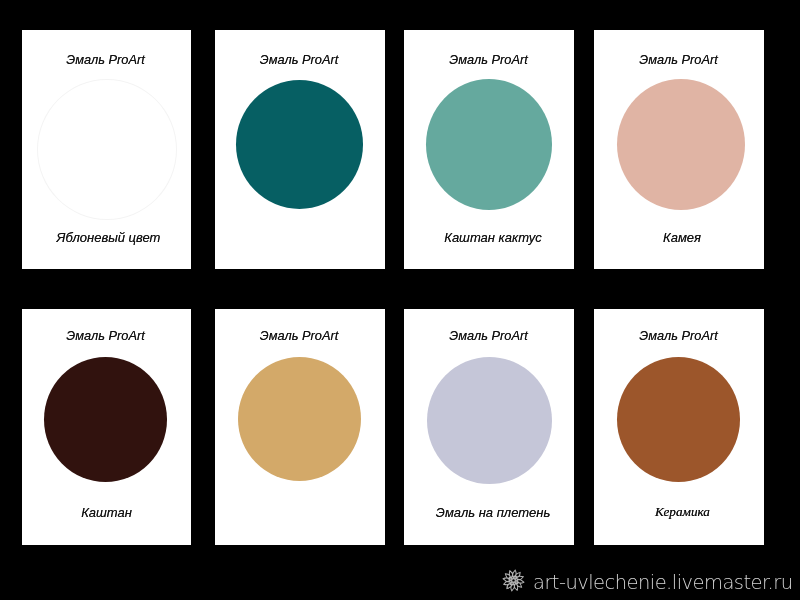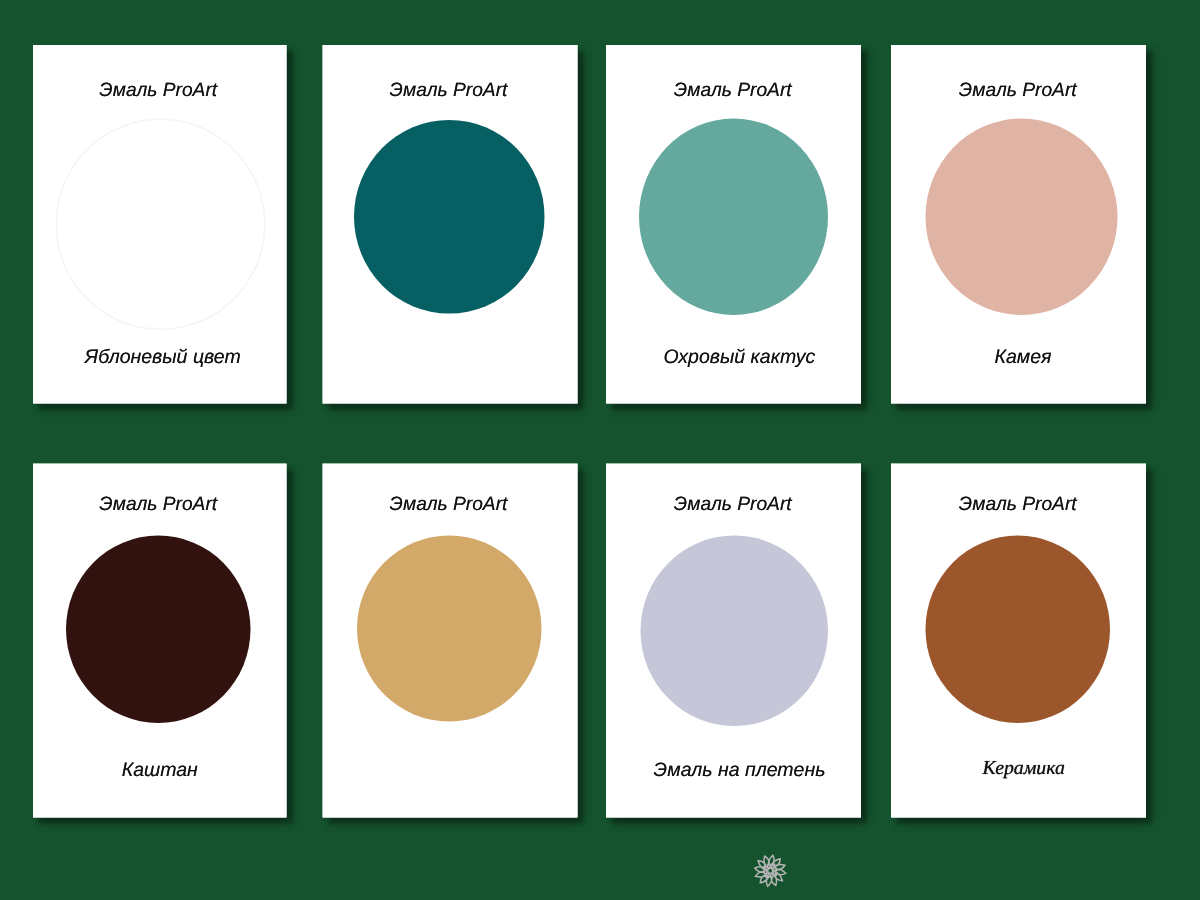--- a/index.html
+++ b/index.html
@@ -1,18 +1,18 @@
 <!DOCTYPE html>
 <html><head>
 <meta charset="utf-8">
 <style>
   html,body{margin:0;padding:0;}
   body{width:800px;height:600px;background:#ffffff;overflow:hidden;
        font-family:"Liberation Sans",sans-serif;}
-  .board{position:relative;width:800px;height:600px;background:#14532d;}
+  .board{position:relative;width:800px;height:600px;background:#000000;}
   .card{position:absolute;background:#fff;}
   .card>.brand,.card>.label{overflow:visible;}
   .cardshadow{position:absolute;background:#fff;clip-path:inset(0 -14px -14px 0);}
   .brand{position:absolute;left:0;right:0;text-align:center;font-style:italic;
          font-size:12.8px;line-height:13px;color:#121212;white-space:nowrap;
          text-shadow:0 0 .35px rgba(0,0,0,.75);}
   .swatch{position:absolute;border-radius:50%;}
   .label{position:absolute;left:0;right:0;text-align:center;font-style:italic;
          font-size:13px;line-height:13px;color:#121212;white-space:nowrap;
          text-shadow:0 0 .35px rgba(0,0,0,.75);}
@@ -34,21 +34,21 @@
     </div>
     <div class="cardshadow" style="left: 215px; top: 30px; width: 170px; height: 239px; box-shadow: rgba(0, 0, 0, 0.22) 4px 4px 2px, rgba(0, 0, 0, 0.34) 3px 3px 7px;"></div>
     <div class="card" style="left: 215px; top: 30px; width: 170px; height: 239px;">
       <div class="brand" style="top:23px;left:-116px;width:400px;right:auto">Эмаль ProArt</div>
       <div class="swatch" style="left:21px;top:49.5px;width:127px;height:129px;background:#065f63;" title="#065f63"></div>
     </div>
     <div class="cardshadow" style="left: 404px; top: 30px; width: 170px; height: 239px; box-shadow: rgba(0, 0, 0, 0.22) 4px 4px 2px, rgba(0, 0, 0, 0.34) 3px 3px 7px;"></div>
     <div class="card" style="left: 404px; top: 30px; width: 170px; height: 239px;">
       <div class="brand" style="top:23px;left:-115.5px;width:400px;right:auto">Эмаль ProArt</div>
       <div class="swatch" style="left:21.5px;top:49px;width:126px;height:131px;background:#65a99e;" title="#65a99e"></div>
-      <div class="label" style="top:201px;left:-111px;width:400px;right:auto">Охровый кактус</div>
+      <div class="label" style="top:201px;left:-111px;width:400px;right:auto">Каштан кактус</div>
     </div>
     <div class="cardshadow" style="left: 594px; top: 30px; width: 170px; height: 239px; box-shadow: rgba(0, 0, 0, 0.22) 4px 4px 2px, rgba(0, 0, 0, 0.34) 3px 3px 7px;"></div>
     <div class="card" style="left: 594px; top: 30px; width: 170px; height: 239px;">
       <div class="brand" style="top:23px;left:-115.5px;width:400px;right:auto">Эмаль ProArt</div>
       <div class="swatch" style="left:23px;top:49px;width:128px;height:131px;background:#e0b4a4;" title="#e0b4a4"></div>
       <div class="label" style="top:201px;left:-112px;width:400px;right:auto">Камея</div>
     </div>
     <div class="cardshadow" style="left: 22px; top: 309px; width: 169px; height: 236px; box-shadow: rgba(0, 0, 0, 0.22) 4px 4px 2px, rgba(0, 0, 0, 0.34) 3px 3px 7px;"></div>
     <div class="card" style="left: 22px; top: 309px; width: 169px; height: 236px;">
       <div class="brand" style="top:20px;left:-116.5px;width:400px;right:auto">Эмаль ProArt</div>
@@ -70,14 +70,15 @@
     <div class="card" style="left: 594px; top: 309px; width: 170px; height: 236px;">
       <div class="brand" style="top:20px;left:-115.5px;width:400px;right:auto">Эмаль ProArt</div>
       <div class="swatch" style="left:23px;top:47.5px;width:123px;height:125px;background:#9c562b;" title="#9c562b"></div>
       <div class="label serif" style="top:196px;left:-111.5px;width:400px;right:auto">Керамика</div>
     </div>
     <div class="wm" style="left: 502px; top: 569px;">
       <span class="wm-icon"><svg width="23" height="23" viewBox="0 0 24 24">
           <path d="M16.01 10.76Q19.53 10.41 22.75 13.79Q18.63 15.91 16.01 13.24ZM16.10 12.93Q19.32 14.39 20.42 18.93Q15.79 18.70 14.85 15.08ZM15.08 14.85Q17.14 17.73 15.83 22.21Q11.93 19.70 12.93 16.10ZM13.24 16.01Q13.59 19.53 10.21 22.75Q8.09 18.63 10.76 16.01ZM11.07 16.10Q9.61 19.32 5.07 20.42Q5.30 15.79 8.92 14.85ZM9.15 15.08Q6.27 17.14 1.79 15.83Q4.30 11.93 7.90 12.93ZM7.99 13.24Q4.47 13.59 1.25 10.21Q5.37 8.09 7.99 10.76ZM7.90 11.07Q4.68 9.61 3.58 5.07Q8.21 5.30 9.15 8.92ZM8.92 9.15Q6.86 6.27 8.17 1.79Q12.07 4.30 11.07 7.90ZM10.76 7.99Q10.41 4.47 13.79 1.25Q15.91 5.37 13.24 7.99ZM12.93 7.90Q14.39 4.68 18.93 3.58Q18.70 8.21 15.08 9.15ZM14.85 8.92Q17.73 6.86 22.21 8.17Q19.70 12.07 16.10 11.07ZM13.90 11.89Q15.99 11.77 16.48 15.02Q14.19 15.35 13.26 13.42ZM13.42 13.26Q14.99 14.66 13.03 17.30Q11.18 15.91 11.89 13.90ZM12.11 13.90Q12.23 15.99 8.98 16.48Q8.65 14.19 10.58 13.26ZM10.74 13.42Q9.34 14.99 6.70 13.03Q8.09 11.18 10.10 11.89ZM10.10 12.11Q8.01 12.23 7.52 8.98Q9.81 8.65 10.74 10.58ZM10.58 10.74Q9.01 9.34 10.97 6.70Q12.82 8.09 12.11 10.10ZM11.89 10.10Q11.77 8.01 15.02 7.52Q15.35 9.81 13.42 10.74ZM13.26 10.58Q14.66 9.01 17.30 10.97Q15.91 12.82 13.90 12.11Z" fill="none" stroke="#b4b4b4" stroke-width="1.05"></path>
           <circle cx="12" cy="12" r="2.6" fill="none" stroke="#aeaeae" stroke-width="1.1"></circle>
         </svg></span>
+      <span class="wm-text" style="margin-left:8px">art-uvlechenie.livemaster.ru</span>
     </div>
   </div>
 
 </body></html>

